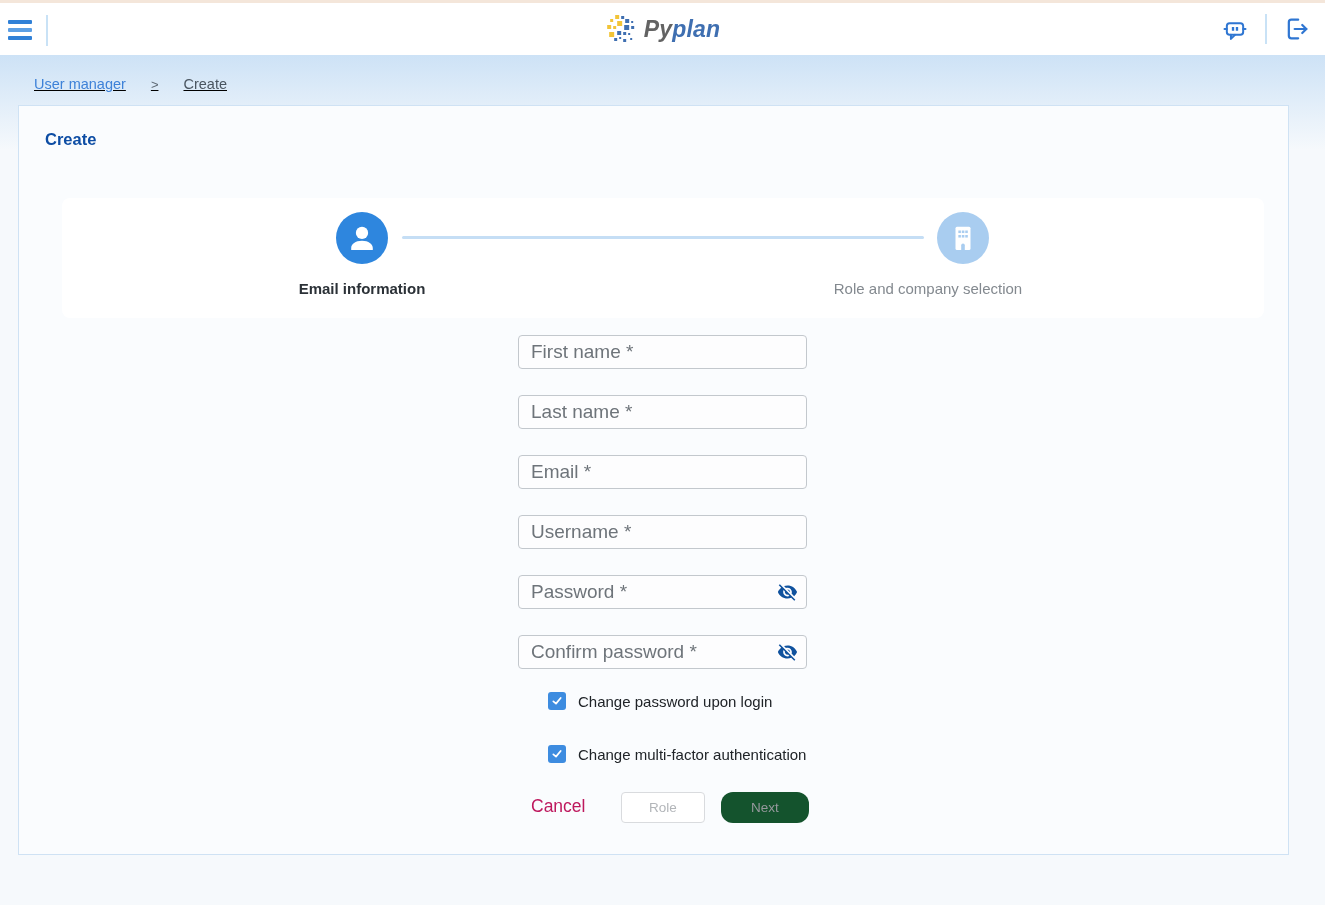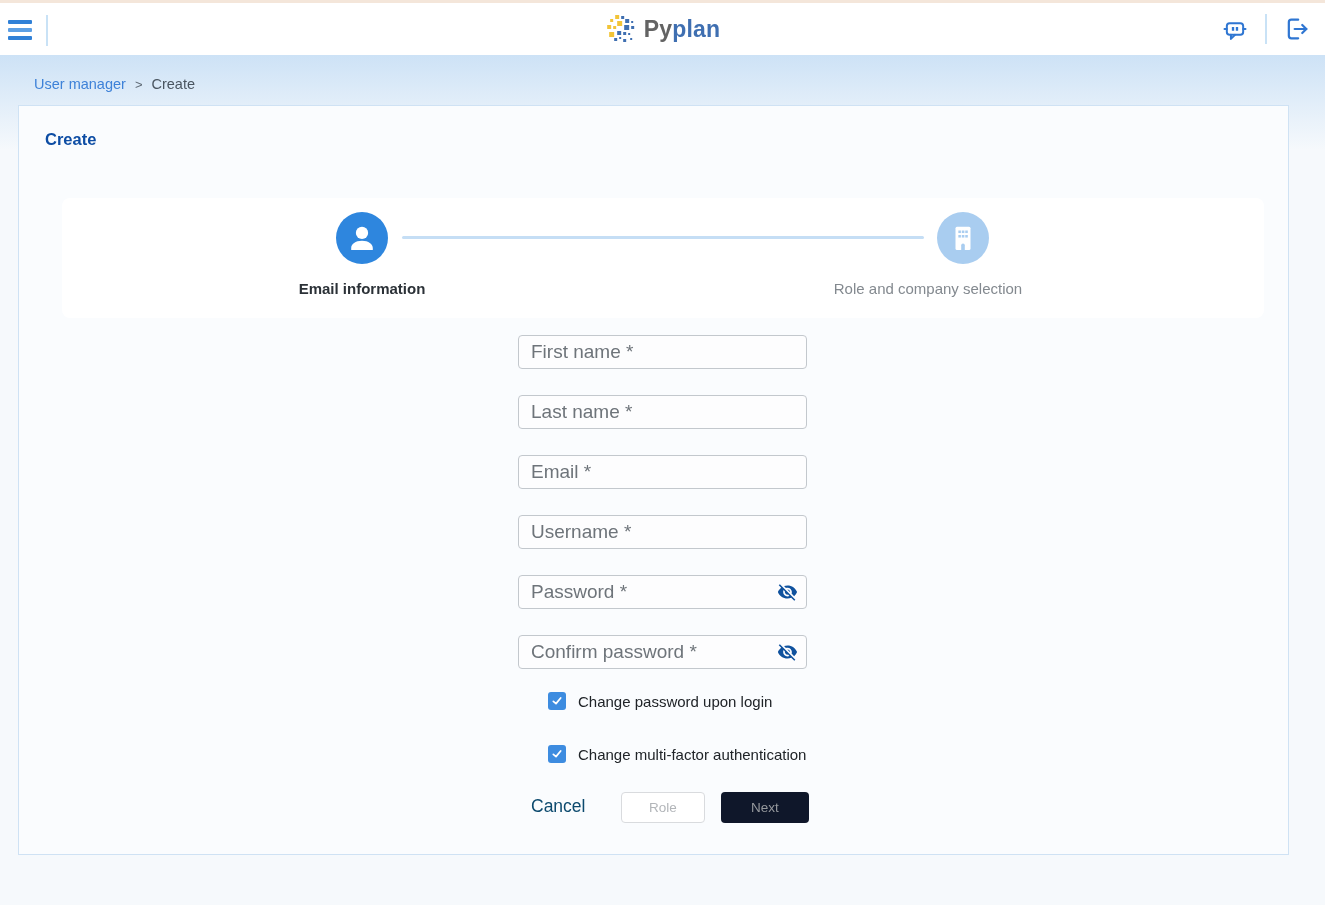--- a/index.html
+++ b/index.html
@@ -11,34 +11,34 @@
   .topline { position:absolute; top:0; left:0; width:100%; height:3px; background:#f4e6da; }
 
   
   .header { position:absolute; top:3px; left:0; width:100%; height:52px; background:#ffffff; }
   .hamburger { position:absolute; left:8px; top:15px; width:24px; height:24px; cursor:pointer;
     display:flex; flex-direction:column; justify-content:space-between; padding:2px 0; }
   .hamburger span { display:block; width:24px; height:4px; border-radius:1px; background:#2f80d7; }
   .hamburger span:nth-child(2) { background:#5c9fe4; }
   .hdr-div { position:absolute; left:46px; top:12px; width:2px; height:31px; background:#c9e2f6; }
   .logo { position:absolute; left:50%; top:10px; transform:translateX(-50%);
-    display:flex; align-items:center; gap:7px; }
+    display:flex; align-items:center; gap:7px;font-style:italic; }
   .logo-text { font-size:23px; font-weight:700; letter-spacing:.2px; }
   .logo-py { color:#636363; }
   .logo-plan { color:#3f6fb1; }
   .header-right { position:absolute; right:14px; top:11px; display:flex; align-items:center; gap:16px; }
   .hdr-div2 { width:2px; height:30px; background:#c9e2f6; }
   .icon-btn { background:none; border:none; cursor:pointer; display:flex; align-items:center; }
 
   
   .hero { position:absolute; top:55px; left:0; width:100%; height:95px;
     background:linear-gradient(to bottom, #cde2f6 0%, rgba(246,249,252,0) 100%); }
 
   
-  .breadcrumb { position:absolute; left:34px; top:76px; font-size:14.5px; display:flex; gap:9px; align-items:center; }
+  .breadcrumb { position:absolute; left:34px; top:76px; font-size:14.5px; display:flex; gap:25px; align-items:center;text-decoration:underline; }
   .crumb-link { color:#3e82d8; text-decoration:none; cursor:pointer; }
   .crumb-sep { color:#5f6a75; font-size:13px; }
   .crumb-current { color:#4a5560; }
 
   
   .panel { position:absolute; left:18px; top:105px; width:1271px; height:750px;
     background:#fafcfe; border:1px solid #cfe2f4; }
   .panel-title { position:absolute; left:26px; top:24px; font-size:16.5px; font-weight:700; color:#0d4da4; }
 
   
@@ -66,26 +66,26 @@
   .f0 { top:229px; } .f1 { top:289px; } .f2 { top:349px; }
   .f3 { top:409px; } .f4 { top:469px; } .f5 { top:529px; }
 
   .check-row { position:absolute; left:505px; display:flex; align-items:center; gap:12px; cursor:pointer;padding-left:24px; }
   .cr0 { top:586px; } .cr1 { top:639px; }
   .checkbox { width:18px; height:18px; border-radius:3px; background:#3d8ce0;
     display:flex; align-items:center; justify-content:center; flex:none; }
   .check-label { font-size:15px; color:#202428; }
 
   .cancel-btn { position:absolute; left:512px; top:690px; background:none; border:none;
-    color:#0c4a6e; font-size:17.5px; font-family:"Liberation Sans", sans-serif; cursor:pointer; }
+    color:#be185d; font-size:17.5px; font-family:"Liberation Sans", sans-serif; cursor:pointer; }
   .back-btn { position:absolute; left:602px; top:686px; width:84px; height:31px;
     background:#ffffff; border:1px solid #d9dbde; border-radius:4px;
     color:#b2b5b9; font-size:13.5px; font-family:"Liberation Sans", sans-serif; }
   .next-btn { position:absolute; left:702px; top:686px; width:88px; height:31px;
-    background:#0f172a; border:none; border-radius:4px;
+    background:#14532d; border:none; border-radius:12px;
     color:#95989c; font-size:13.5px; font-family:"Liberation Sans", sans-serif; }
 </style>
 </head>
 <body>
 
 <div class="page">
   <div class="topline"></div>
 
   <header class="header">
     <div class="hamburger">

